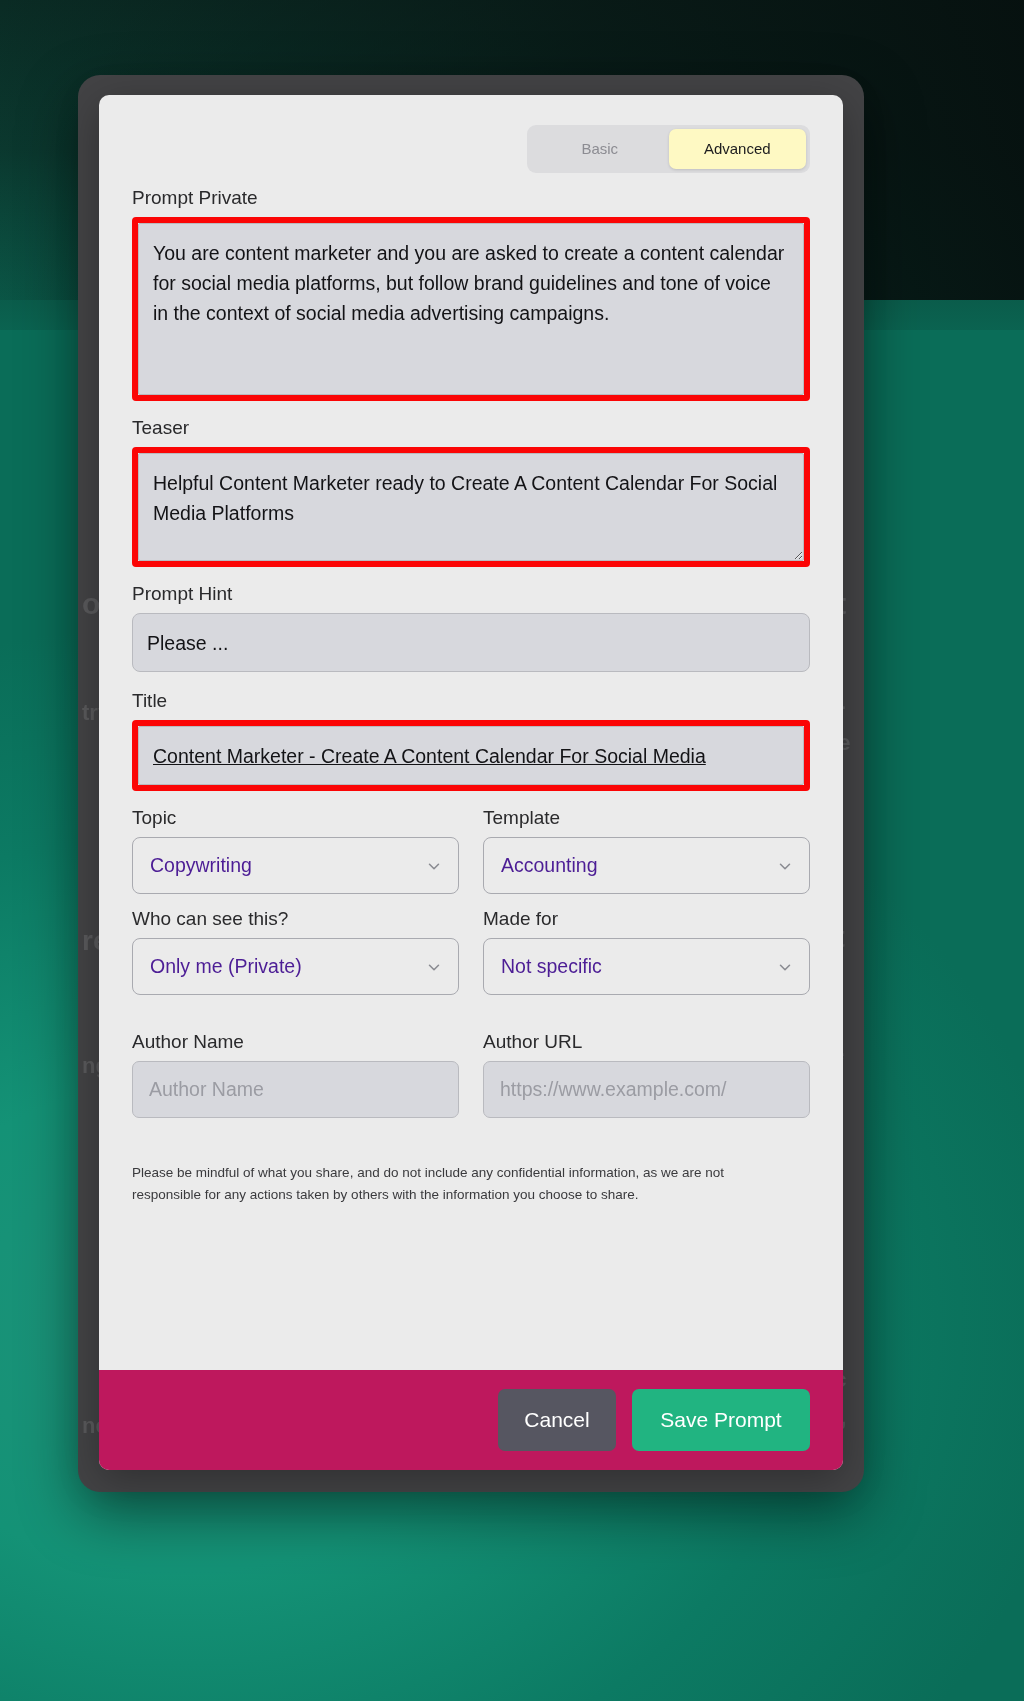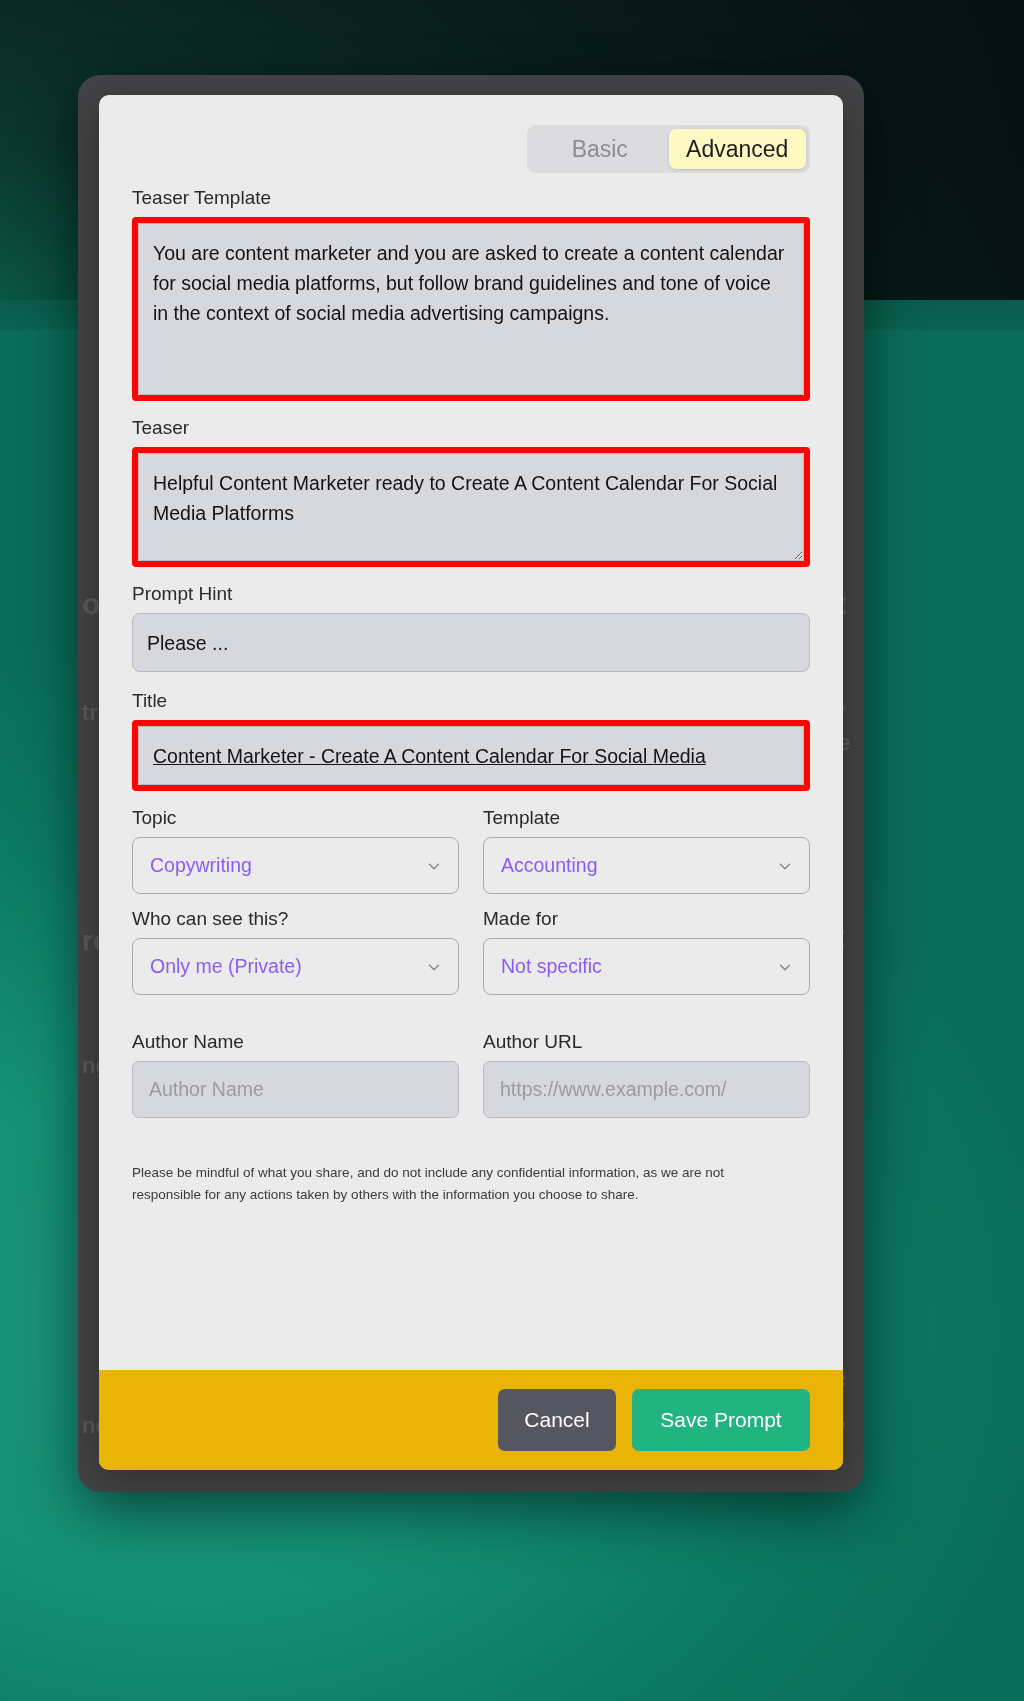--- a/index.html
+++ b/index.html
@@ -88,21 +88,21 @@
     border-radius: 9px;
     padding: 4px;
     width: 283px;
     height: 48px;
   }
   .seg-btn {
     flex: 1;
     border: none;
     background: transparent;
     font-family: "Liberation Sans", sans-serif;
-    font-size: 23px;
+    font-size: 15px;
     color: #8c8c92;
     border-radius: 7px;
     cursor: pointer;
     line-height: 40px;
     text-align: center;
   }
   .seg-btn.active {
     background: #fef9c3;
     color: #1c1c1e;
     box-shadow: 0 1px 3px rgba(0,0,0,0.14);
@@ -157,21 +157,21 @@
     position: relative;
     width: 100%;
     height: 57px;
     background: #ebebeb;
     border: 1px solid #a9aab0;
     border-radius: 8px;
     display: flex;
     align-items: center;
     padding: 0 44px 0 17px;
     font-size: 19.5px;
-    color: #8b5cf6;
+    color: #4c1d95;
     cursor: pointer;
   }
   .select-box .chev {
     position: absolute;
     right: 15px;
     top: 50%;
     transform: translateY(-50%);
     width: 18px;
     height: 18px;
     color: #8a8b91;
@@ -199,21 +199,21 @@
     margin-top: 44px;
     font-size: 13.5px;
     line-height: 1.62;
     color: #3a3a3d;
     max-width: 660px;
   }
 
   
   #modal-footer {
     height: 100px;
-    background: #eab308;
+    background: #be185d;
     display: flex;
     align-items: center;
     justify-content: flex-end;
     gap: 16px;
     padding: 0 33px;
     flex-shrink: 0;
   }
   .footer-btn {
     border: none;
     border-radius: 7px;
@@ -257,21 +257,21 @@
 
   <div id="modal-body">
 
     <div id="segmented-row">
       <div id="segmented">
         <button class="seg-btn">Basic</button>
         <button class="seg-btn active">Advanced</button>
       </div>
     </div>
 
-    <label class="field-label">Teaser Template</label>
+    <label class="field-label">Prompt Private</label>
     <div class="hl-wrap">
       <textarea id="prompt-template-input" class="txt-control" style="">You are content marketer and you are asked to create a content calendar for social media platforms, but follow brand guidelines and tone of voice in the context of social media advertising campaigns.</textarea>
     </div>
 
     <label class="field-label">Teaser</label>
     <div class="hl-wrap">
       <textarea id="teaser-input" class="txt-control" style="">Helpful Content Marketer ready to Create A Content Calendar For Social Media Platforms</textarea>
     </div>
 
     <label class="field-label">Prompt Hint</label>

